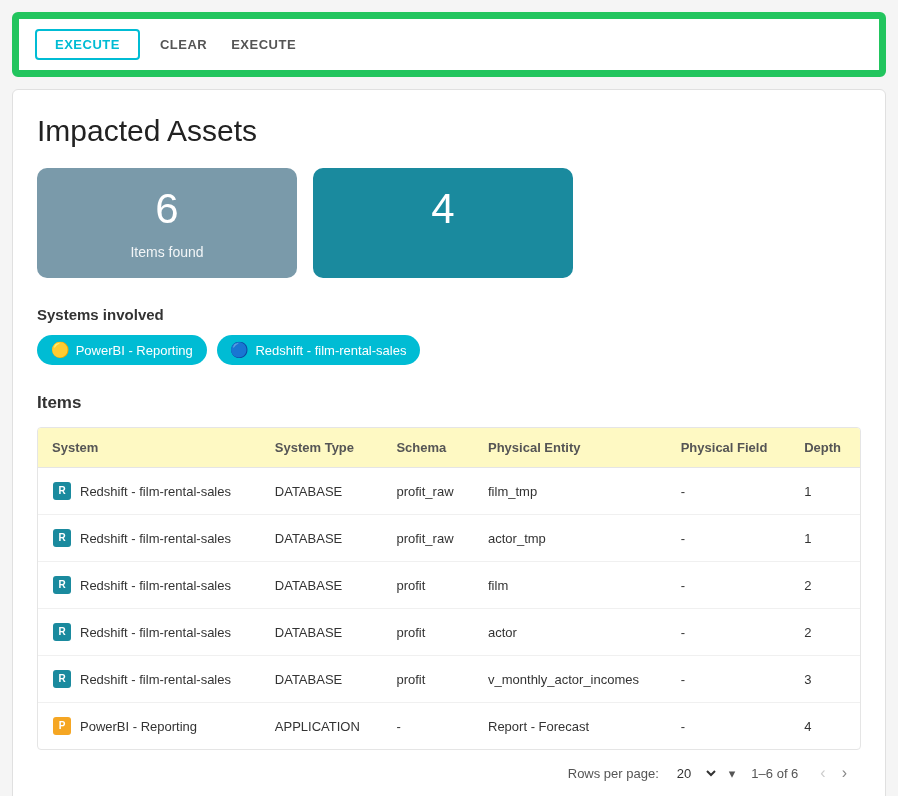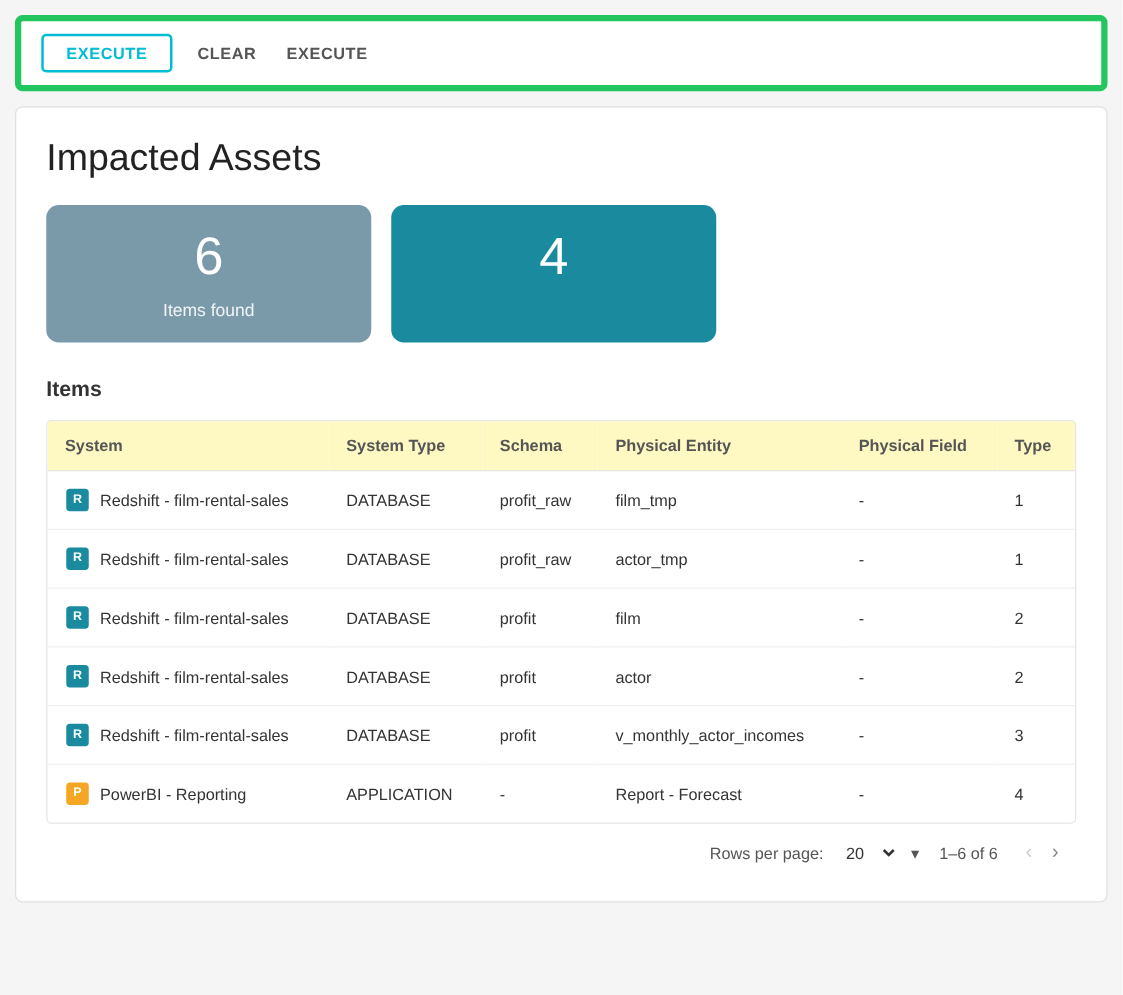--- a/index.html
+++ b/index.html
@@ -10,21 +10,21 @@
       font-size: 14px;
     }
     .main-container {
       width: 898px;
       min-height: 796px;
       background: #f5f5f5;
       padding: 0;
     }
     .toolbar {
       background: #fff;
-      border: 5px solid #22c55e;
+      border: 7px solid #22c55e;
       border-radius: 6px;
       padding: 10px 16px;
       display: flex;
       align-items: center;
       gap: 16px;
       margin: 12px;
     }
     .btn-execute {
       border: 2px solid #00bcd4;
       color: #00bcd4;
@@ -223,33 +223,46 @@
     <div class="stats-row">
       <div class="stat-card grey">
         <div class="stat-number">6</div>
         <div class="stat-label">Items found</div>
       </div>
       <div class="stat-card teal">
         <div class="stat-number">4</div>
       </div>
     </div>
 
+    <div>
+      <div class="section-title">Systems involved</div>
+      <div class="systems-row">
+        <div class="system-badge">
+          <span class="badge-icon">🟡</span>
+          <span>PowerBI - Reporting</span>
+        </div>
+        <div class="system-badge">
+          <span class="badge-icon">🔵</span>
+          <span>Redshift - film-rental-sales</span>
+        </div>
+      </div>
+    </div>
 
     <div>
       <div class="assets-title">Items</div>
       <div class="table-container">
         <table>
           <thead>
             <tr>
               <th>System</th>
               <th>System Type</th>
               <th>Schema</th>
               <th>Physical Entity</th>
               <th>Physical Field</th>
-              <th>Type</th>
+              <th>Depth</th>
             </tr>
           </thead>
           <tbody id="table-body">
           <tr>
       <td>
         <div class="system-cell">
           <span class="system-icon">
                       <span style="display:inline-block;width:18px;height:18px;background:#1a8a9e;border-radius:3px;font-size:10px;color:white;text-align:center;line-height:18px;font-weight:bold;">R</span>
                     </span>
           <span>Redshift - film-rental-sales</span>

